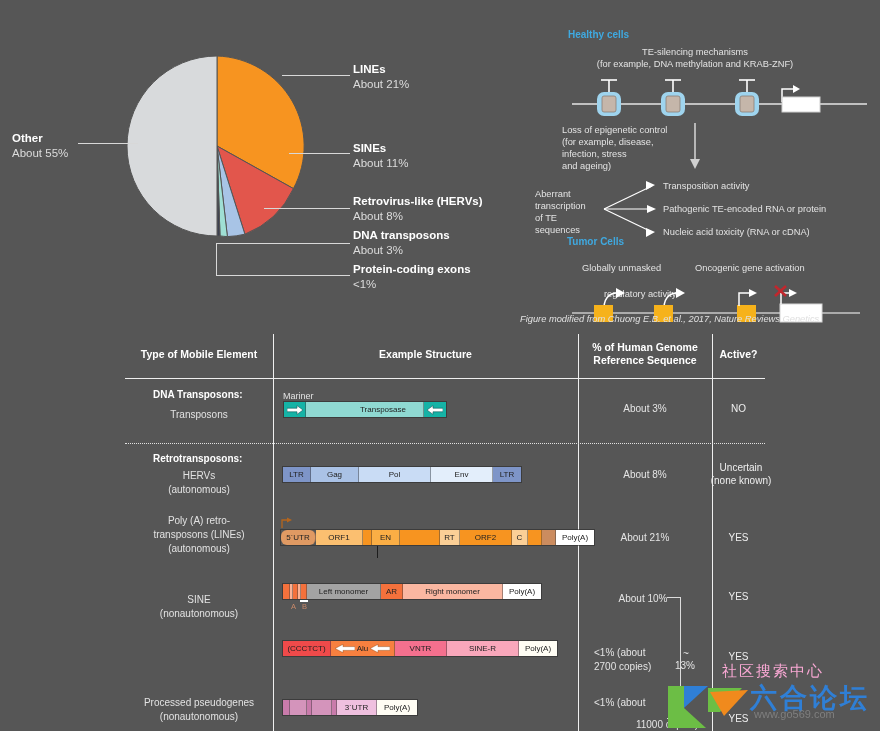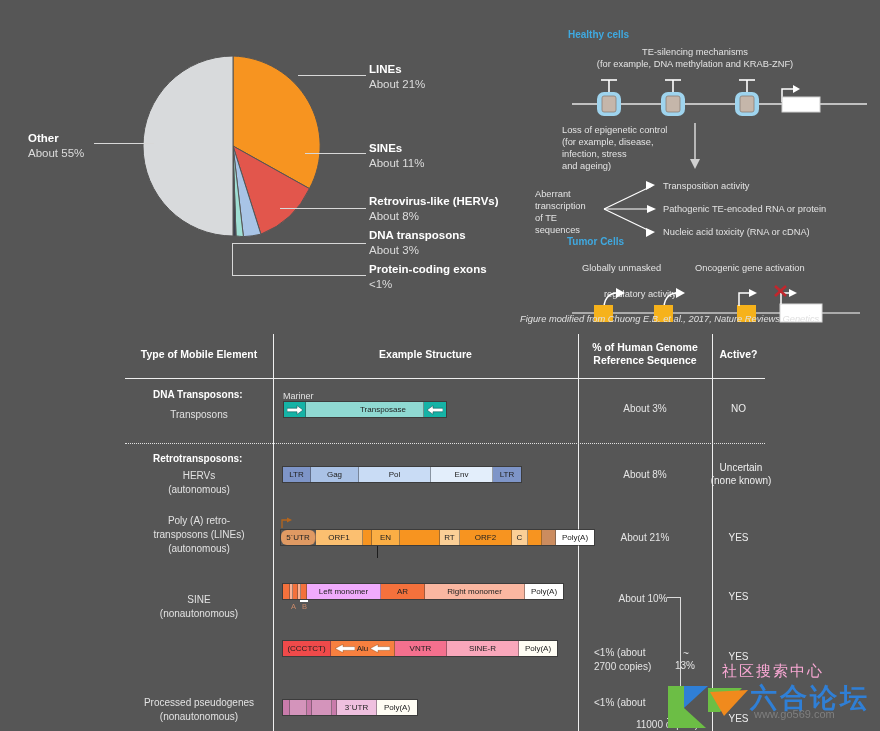--- a/index.html
+++ b/index.html
@@ -4,21 +4,21 @@
 <style>
   * { box-sizing: border-box; margin:0; padding:0; }
   html,body { background:#565656; }
   body {
     width:880px; height:731px; position:relative; overflow:hidden;
     font-family:"Liberation Sans","DejaVu Sans",sans-serif;
     color:#e8e8e8;
   }
 
   
-  #pie-panel { position:absolute; left:16px; top:0; width:520px; height:330px;padding-left:10px; }
+  #pie-panel { position:absolute; left:0; top:0; width:520px; height:330px;padding-left:10px; }
   #pie-svg   { position:absolute; left:126px; top:28px; }
   .pie-label { position:absolute; line-height:1.28; }
   .pie-label .ttl  { font-weight:bold; font-size:11.5px; color:#ffffff; white-space:nowrap; }
   .pie-label .val  { font-size:11.5px; color:#dcdcdc; white-space:nowrap; }
   .leader { position:absolute; background:#d8d8d8; height:1px; }
 
   
   #diagram { position:absolute; left:510px; top:18px; width:370px; height:312px; }
   .dg-head { color:#3fa9e0; font-weight:bold; font-size:10px; }
   .dg-txt  { color:#e3e3e3; font-size:9.3px; line-height:1.25; }
@@ -286,22 +286,22 @@
   <div class="act" style="left:587px; top:197px; width:53px;">YES</div>
 
   <div class="rlabel" style="left:0px; top:259px; width:148px;">SINE</div>
   <div class="rlabel" style="left:0px; top:273px; width:148px;">(nonautonomous)</div>
   <div class="bar" style="left:157px; top:249px;">
     <div class="seg" style="width:7px;  background:#f4713c;"></div>
     <div class="seg" style="width:3px;  background:#fbb296;"></div>
     <div class="seg" style="width:5px;  background:#f4713c;"></div>
     <div class="seg" style="width:3px;  background:#fbb296;"></div>
     <div class="seg" style="width:6px;  background:#f4713c;"></div>
-    <div class="seg" style="width:74px; background:#f0abfc;text-align:center;">Left monomer</div>
-    <div class="seg" style="width:44px; background:#f4713c;">AR</div>
+    <div class="seg" style="width:74px; background:#a3a3a3;text-align:center;">Left monomer</div>
+    <div class="seg" style="width:22px; background:#f4713c;">AR</div>
     <div class="seg" style="width:100px;background:#fab7a1;">Right monomer</div>
     <div class="seg" style="width:38px; background:#ffffff;">Poly(A)</div>
   </div>
   <div style="position:absolute; left:175px; top:266px; width:8px; height:2px; background:#ffffff;"></div>
   <div class="tiny" style="left:166px; top:268px;">A</div>
   <div class="tiny" style="left:177px; top:268px;">B</div>
   <div class="pct" style="left:453px; top:258px; width:130px; text-align:center;">About 10%</div>
   <div class="act" style="left:587px; top:256px; width:53px;">YES</div>
 
   <div class="bar" style="left:157px; top:306px;">

